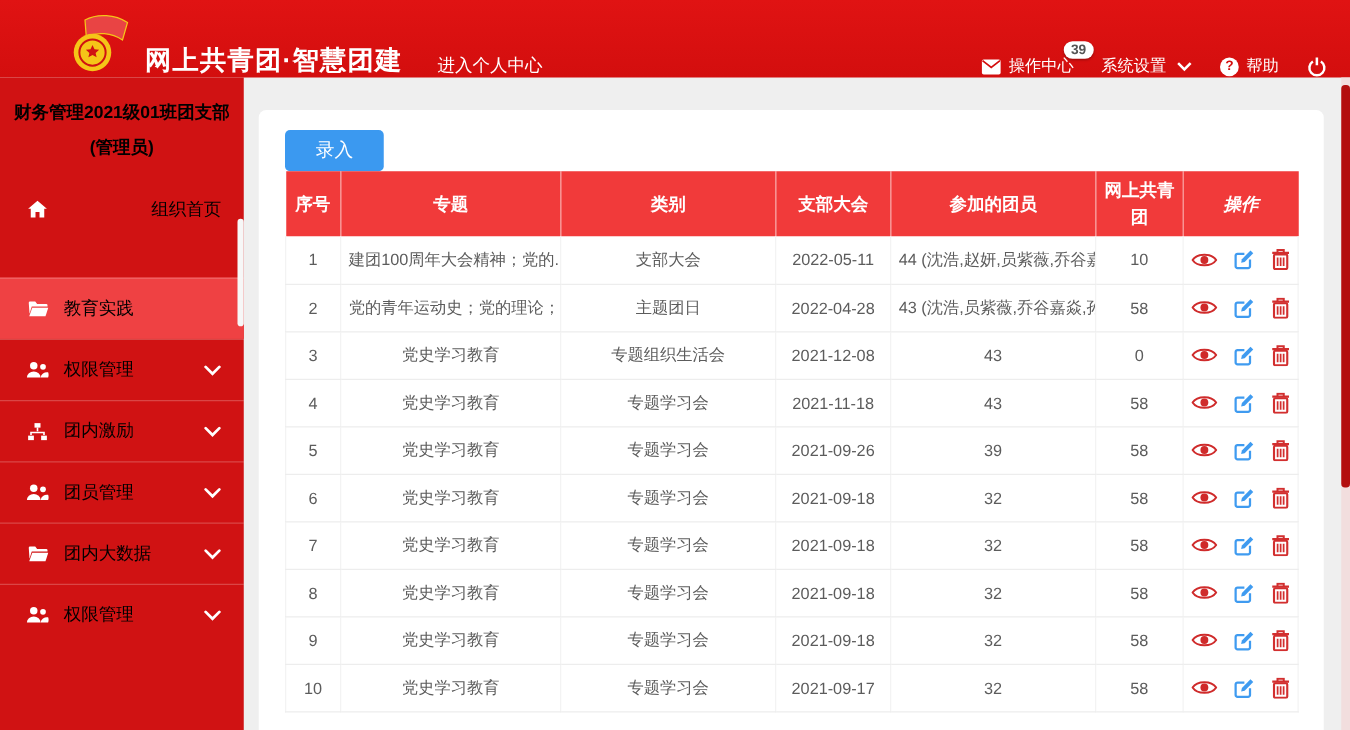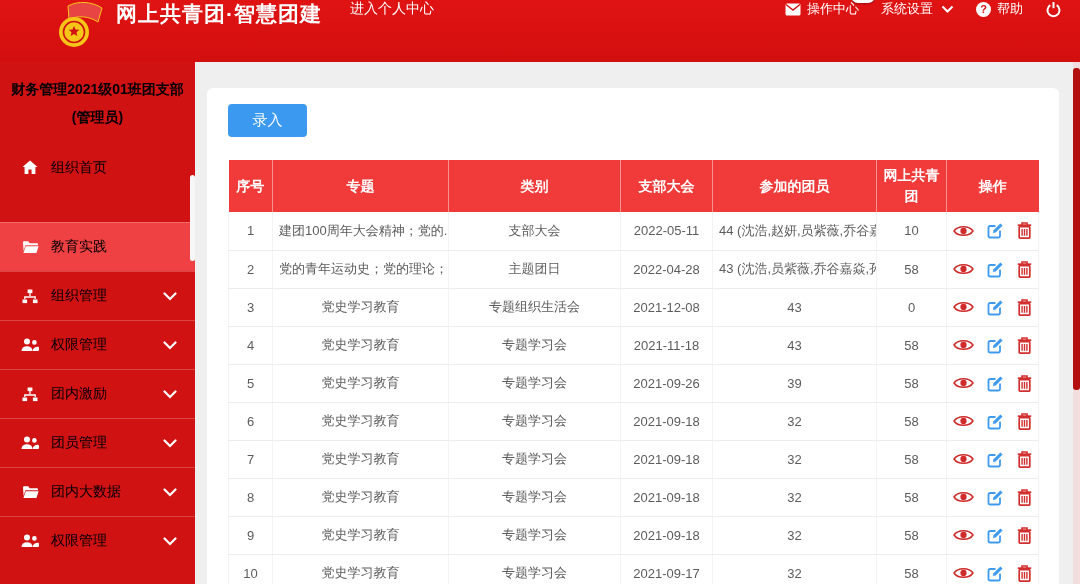--- a/index.html
+++ b/index.html
@@ -5,21 +5,21 @@
   * { margin:0; padding:0; box-sizing:border-box; }
   html,body { width:1080px; height:584px; overflow:hidden; }
   body {
     font-family:"Liberation Sans","DejaVu Sans",sans-serif;
     background:#efefef; position:relative;
   }
   
   .topbar {
     position:absolute; top:0; left:0; width:1080px; height:62px;
     background:linear-gradient(180deg,#e01313 0%,#d30e0e 100%);
-    display:flex; align-items:flex-start; color:#fff; z-index:30;
+    display:flex; align-items:flex-end; color:#fff; z-index:30;
   }
   .logo-wrap { margin-left:52px; width:56px; height:52px; position:relative; }
   .brand { font-size:21px; font-weight:bold; letter-spacing:1px; margin-left:8px; white-space:nowrap; }
   .personal { font-size:14px; margin-left:28px; cursor:pointer; white-space:nowrap; }
   .top-right { margin-left:auto; margin-right:18px; display:flex; align-items:center; gap:22px; font-size:13px; }
   .top-item { display:flex; align-items:center; gap:6px; cursor:pointer; position:relative; white-space:nowrap; }
   .badge {
     position:absolute; top:-11px; right:-16px; background:#fff; color:#555;
     border-radius:9px; font-size:11px; padding:1px 6px; font-weight:bold;
     box-shadow:0 1px 2px rgba(0,0,0,.3);
@@ -33,47 +33,47 @@
   .sidebar {
     position:absolute; top:62px; left:0; width:195px; height:522px;
     background:#d01213; color:#000000; z-index:20;
   }
   .org-title { text-align:center; font-size:14px; font-weight:bold; padding:13px 8px 12px; line-height:2.0; }
   .side-item {
     height:49px; display:flex; align-items:center; padding:0 18px 0 21px;
     font-size:14px; cursor:pointer; border-top:1px solid rgba(255,255,255,.22);
     position:relative;
   }
-  .side-item.first { border-top:none; }
+  .side-item.first { border-top:none;text-align:right; }
   .side-item.active { background:#ef4143;margin-top:30px; }
   .s-icon { width:18px; display:inline-flex; justify-content:center; margin-right:12px; }
   .s-label { flex:1; }
   .chev { display:inline-flex; }
   .side-scroll-thumb {
     position:absolute; right:0; top:113px; width:5px; height:86px;
     background:#f7f7f7; border-radius:3px; z-index:25;
   }
   
   .main { position:absolute; left:195px; top:62px; width:877px; height:522px; background:#efefef; }
   .card {
     position:absolute; left:12px; top:26px; width:852px; height:496px;
     background:#fff; border-radius:6px 6px 0 0; padding:16px 21px 0 21px;
   }
   .entry-btn {
     width:79px; height:33px; background:#3b99f0; color:#fff; border:none;
     border-radius:4px; font-size:15px; cursor:pointer; font-family:inherit;
-    display:block; margin-bottom:23px;
+    display:block; margin-bottom:0;
   }
   table { border-collapse:collapse; width:810px; table-layout:fixed; }
   thead th {
     background:#f13a3a; color:#fff; font-size:14px; font-weight:bold;
     height:52px; border-right:1px solid rgba(255,255,255,.45); padding:2px 6px;
     line-height:1.5;
   }
-  thead th:last-child { border-right:none; }
+  thead th:last-child { border-right:none;font-style:italic; }
   tbody td {
     height:38px; font-size:13px; color:#5c5c5c; text-align:center;
     border-bottom:1px solid #ededed; border-right:1px solid #f3f3f3;
     padding:0 6px; white-space:nowrap; overflow:hidden;
   }
   tbody td:first-child { border-left:1px solid #f3f3f3; }
   .col-seq{width:44px}.col-topic{width:176px}.col-cat{width:172px}.col-date{width:92px}
   .col-mem{width:164px}.col-youth{width:70px}.col-op{width:92px}
   .ops { display:flex; align-items:center; justify-content:center; gap:13px; }
   .op-ic { display:inline-flex; cursor:pointer; }
@@ -148,36 +148,20 @@
         <span class="s-icon">
           <svg width="17" height="14" viewBox="0 0 17 14">
             <path d="M1 2.2 a1 1 0 0 1 1-1 h4.2 l1.5 2 H15 a1 1 0 0 1 1 1 v1 H3.4 L1.6 11 Z" fill="#fff"></path>
             <path d="M3.8 6.2 H16.6 L14.4 13 H1.4 Z" fill="#fff"></path>
           </svg>
         </span>
         <span class="s-label">教育实践</span>
       </div>
       <div class="side-item">
         <span class="s-icon">
-          <svg width="16" height="15" viewBox="0 0 16 15">
-            <rect x="5.6" y="0.5" width="4.8" height="3.6" fill="#fff"></rect>
-            <path d="M8 4 v3 M2.8 10 v-2 h10.4 v2" stroke="#fff" stroke-width="1.3" fill="none"></path>
-            <rect x="0.5" y="10.5" width="4.6" height="3.6" fill="#fff"></rect>
-            <rect x="10.9" y="10.5" width="4.6" height="3.6" fill="#fff"></rect>
-          </svg>
-        </span>
-        <span class="s-label">组织管理</span>
-        <span class="chev">
-          <svg width="14" height="9" viewBox="0 0 14 9">
-            <path d="M1.5 1.5 L7 7 L12.5 1.5" fill="none" stroke="#fff" stroke-width="2.2" stroke-linecap="round"></path>
-          </svg>
-        </span>
-      </div>
-      <div class="side-item">
-        <span class="s-icon">
           <svg width="18" height="14" viewBox="0 0 18 14">
             <circle cx="6" cy="3.6" r="3" fill="#fff"></circle>
             <path d="M0.5 13 a5.5 4.8 0 0 1 11 0 Z" fill="#fff"></path>
             <circle cx="13.4" cy="4.4" r="2.3" fill="#fff"></circle>
             <path d="M11.6 13 a5 4.3 0 0 1 5.9-4.2 a4.5 4.5 0 0 1 0 4.2 Z" fill="#fff"></path>
           </svg>
         </span>
         <span class="s-label">权限管理</span>
         <span class="chev">
           <svg width="14" height="9" viewBox="0 0 14 9">

